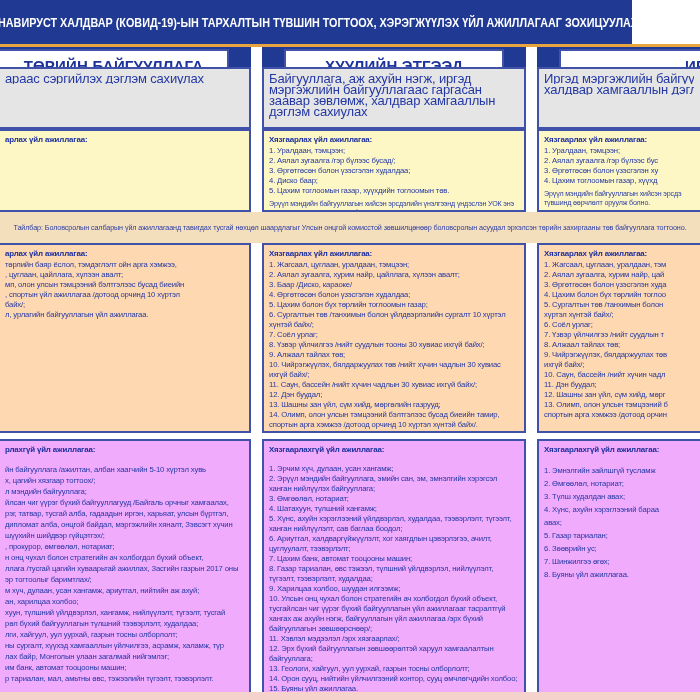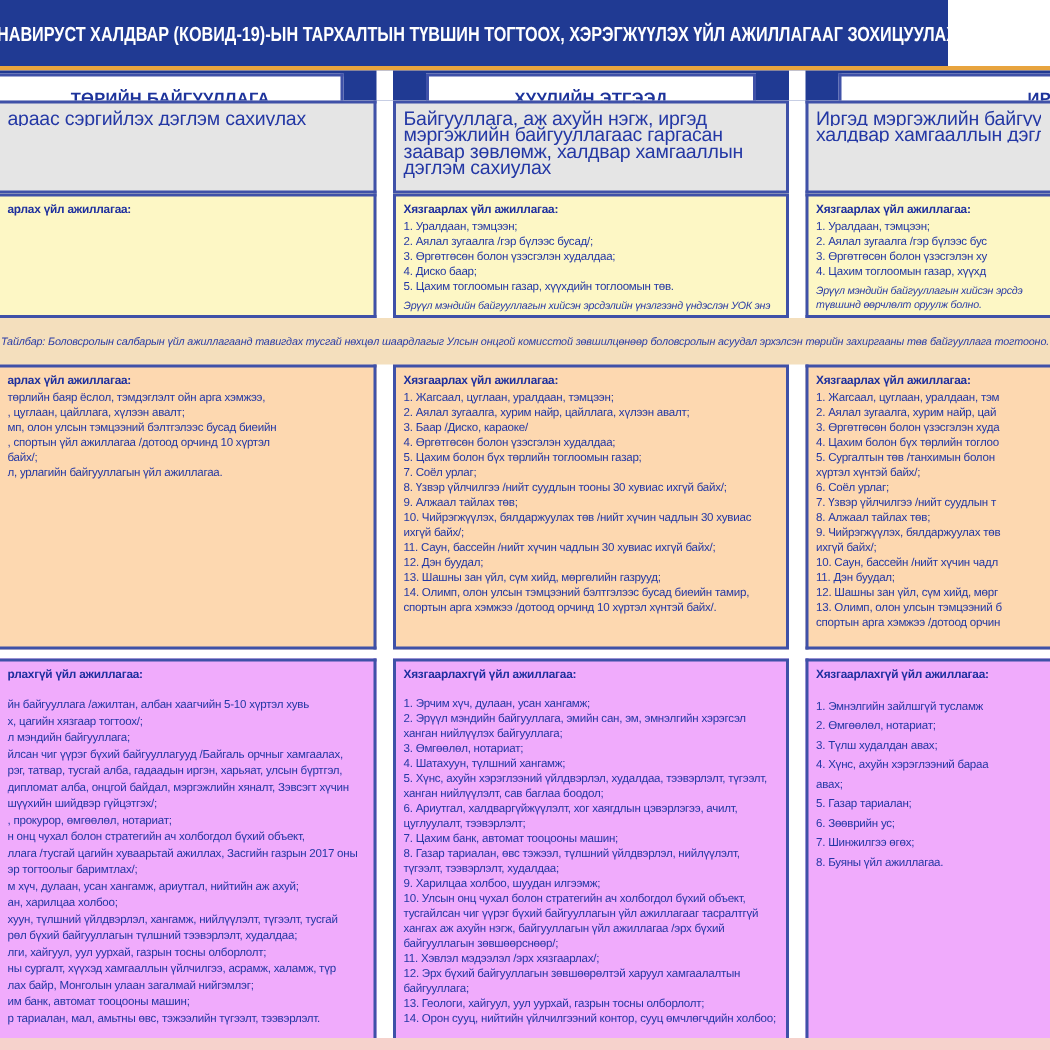--- a/index.html
+++ b/index.html
@@ -9,21 +9,21 @@
   
   .title-band{position:absolute;left:0;top:0;width:632px;height:44px;background:#203a93;overflow:hidden;display:flex;align-items:center;}
   .title{white-space:nowrap;color:#ffffff;font-weight:bold;font-size:13.5px;letter-spacing:0;transform:scaleX(0.8);transform-origin:0 50%;margin-left:-2px;}
   .gold-line{position:absolute;left:0;top:44px;width:700px;height:3px;background:#e8a43e;}
 
   
   .header-strip{position:absolute;left:0;top:47px;width:700px;height:20px;background:#203a93;}
   .hgap{position:absolute;top:0;height:20px;width:11px;background:#ffffff;}
   .hgap1{left:251px;} .hgap2{left:526px;}
   .hbox{position:absolute;top:2px;height:33px;background:#ffffff;border:2px solid #3f51a8;box-sizing:border-box;
-        font-weight:bold;font-size:11px;color:#1d339b;display:flex;align-items:center;justify-content:center;
+        font-weight:bold;font-size:15px;color:#1d339b;display:flex;align-items:center;justify-content:center;
         letter-spacing:0.2px;overflow:hidden;white-space:nowrap;}
   .hbox1{left:0;width:229px;border-left:none;}
   .hbox2{left:284px;width:220px;}
   .hbox3{left:559px;width:141px;border-right:none;justify-content:flex-start;padding-left:124px;}
 
   
   .cell{position:absolute;border:2px solid #3f51a8;box-sizing:border-box;overflow:hidden;
         color:#2438a5;font-size:7.7px;line-height:10px;letter-spacing:-0.15px;padding:4px 6px 3px 5px;}
   .c1{left:0;width:251px;border-left:none;}
   .c2{left:262px;width:264px;}
@@ -32,25 +32,25 @@
   .r-yellow{top:129px;height:83px;background:#fdf7c5;}
   .r-orange{top:243px;height:190px;background:#fdd8b0;}
   .r-pink{top:439px;height:259px;background:#f0abfc;}
 
   .cell-h{font-weight:bold;font-size:7.9px;margin-bottom:1px;color:#1d2f9e;}
   .r-pink .cell-h{margin-bottom:9px;}
   .line{white-space:nowrap;overflow:hidden;}
   .item{margin:0;}
   .lh11 .line{line-height:11px;}
   .lh13 .line{line-height:13px;}
-  .note-it{font-style:italic;font-size:7.1px;line-height:9px;margin-top:4px;color:#2b3da6;}
+  .note-it{font-size:7.1px;line-height:9px;margin-top:4px;color:#2b3da6;}
 
   
   .note-band{position:absolute;left:0;top:212px;width:700px;height:31px;background:#f4dfbd;display:flex;align-items:center;justify-content:center;overflow:hidden;}
-  .note-text{white-space:nowrap;font-style:italic;font-size:7.2px;color:#2b3da6;letter-spacing:-0.1px;text-align:center;}
+  .note-text{white-space:nowrap;font-size:7.2px;color:#2b3da6;letter-spacing:-0.1px;text-align:center;}
 
   .bottom-strip{position:absolute;left:0;top:692px;width:700px;height:8px;background:#f6d2cc;}
 </style>
 </head>
 <body>
 
 <div class="poster">
 
   <div class="title-band">
     <div class="title">НАВИРУСТ ХАЛДВАР (КОВИД-19)-ЫН ТАРХАЛТЫН ТҮВШИН ТОГТООХ, ХЭРЭГЖҮҮЛЭХ ҮЙЛ АЖИЛЛАГААГ ЗОХИЦУУЛАХ Т</div>
@@ -124,20 +124,21 @@
       </div>
   </div>
   <div class="cell c2 r-orange">
     <div class="cell-h">Хязгаарлах үйл ажиллагаа:</div>
     <div>
         <div class="item">1. Жагсаал, цуглаан, уралдаан, тэмцээн;</div>
         <div class="item">2. Аялал зугаалга, хурим найр, цайллага, хүлээн авалт;</div>
         <div class="item">3. Баар /Диско, караоке/</div>
         <div class="item">4. Өргөтгөсөн болон үзэсгэлэн худалдаа;</div>
         <div class="item">5. Цахим болон бүх төрлийн тоглоомын газар;</div>
+        <div class="item">6. Сургалтын төв /танхимын болон үйлдвэрлэлийн сургалт 10 хүртэл хүнтэй байх/;</div>
         <div class="item">7. Соёл урлаг;</div>
         <div class="item">8. Үзвэр үйлчилгээ /нийт суудлын тооны 30 хувиас ихгүй байх/;</div>
         <div class="item">9. Алжаал тайлах төв;</div>
         <div class="item">10. Чийрэгжүүлэх, бялдаржуулах төв /нийт хүчин чадлын 30 хувиас ихгүй байх/;</div>
         <div class="item">11. Саун, бассейн /нийт хүчин чадлын 30 хувиас ихгүй байх/;</div>
         <div class="item">12. Дэн буудал;</div>
         <div class="item">13. Шашны зан үйл, сүм хийд, мөргөлийн газрууд;</div>
         <div class="item">14. Олимп, олон улсын тэмцээний бэлтгэлээс бусад биеийн тамир, спортын арга хэмжээ /дотоод орчинд 10 хүртэл хүнтэй байх/.</div>
       </div>
   </div>
@@ -198,20 +199,21 @@
         <div class="item">5. Хүнс, ахуйн хэрэглээний үйлдвэрлэл, худалдаа, тээвэрлэлт, түгээлт, ханган нийлүүлэлт, сав баглаа боодол;</div>
         <div class="item">6. Ариутгал, халдваргүйжүүлэлт, хог хаягдлын цэвэрлэгээ, ачилт, цуглуулалт, тээвэрлэлт;</div>
         <div class="item">7. Цахим банк, автомат тооцооны машин;</div>
         <div class="item">8. Газар тариалан, өвс тэжээл, түлшний үйлдвэрлэл, нийлүүлэлт, түгээлт, тээвэрлэлт, худалдаа;</div>
         <div class="item">9. Харилцаа холбоо, шуудан илгээмж;</div>
         <div class="item">10. Улсын онц чухал болон стратегийн ач холбогдол бүхий объект, тусгайлсан чиг үүрэг бүхий байгууллагын үйл ажиллагааг тасралтгүй хангах аж ахуйн нэгж, байгууллагын үйл ажиллагаа /эрх бүхий байгууллагын зөвшөөрснөөр/;</div>
         <div class="item">11. Хэвлэл мэдээлэл /эрх хязгаарлах/;</div>
         <div class="item">12. Эрх бүхий байгууллагын зөвшөөрөлтэй харуул хамгаалалтын байгууллага;</div>
         <div class="item">13. Геологи, хайгуул, уул уурхай, газрын тосны олборлолт;</div>
         <div class="item">14. Орон сууц, нийтийн үйлчилгээний контор, сууц өмчлөгчдийн холбоо;</div>
+        <div class="item">15. Буяны үйл ажиллагаа.</div>
       </div>
   </div>
   <div class="cell c3 r-pink lh13">
     <div class="cell-h">Хязгаарлахгүй үйл ажиллагаа:</div>
     <div>
         <div class="line">1. Эмнэлгийн зайлшгүй тусламж</div>
         <div class="line">2. Өмгөөлөл, нотариат;</div>
         <div class="line">3. Түлш худалдан авах;</div>
         <div class="line">4. Хүнс, ахуйн хэрэглээний бараа</div>
         <div class="line">авах;</div>

